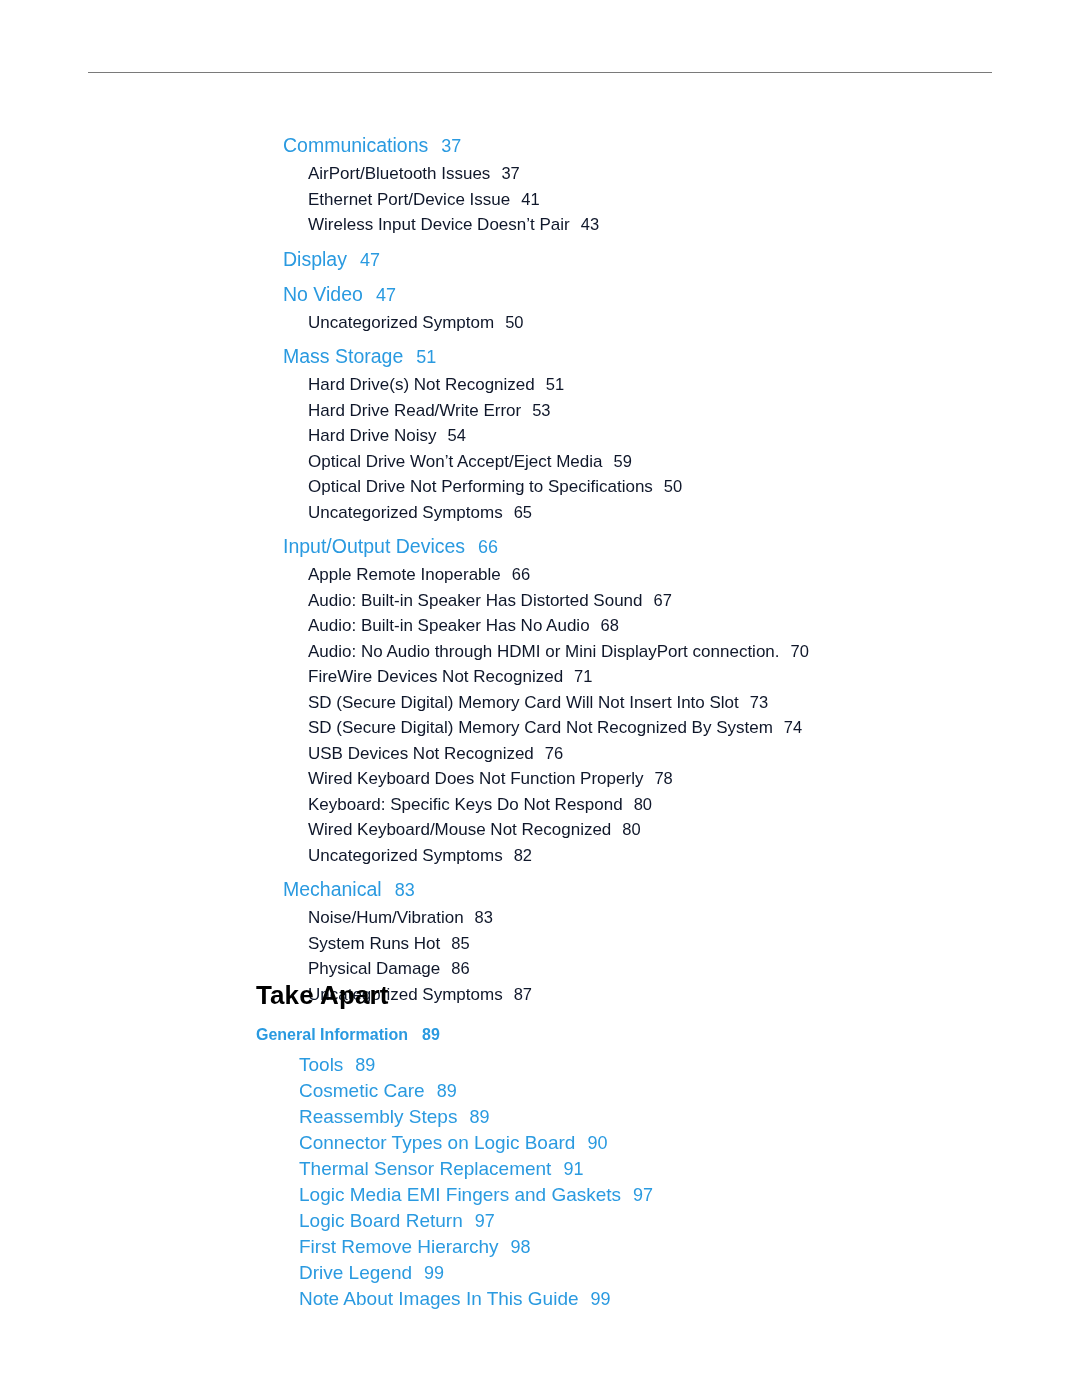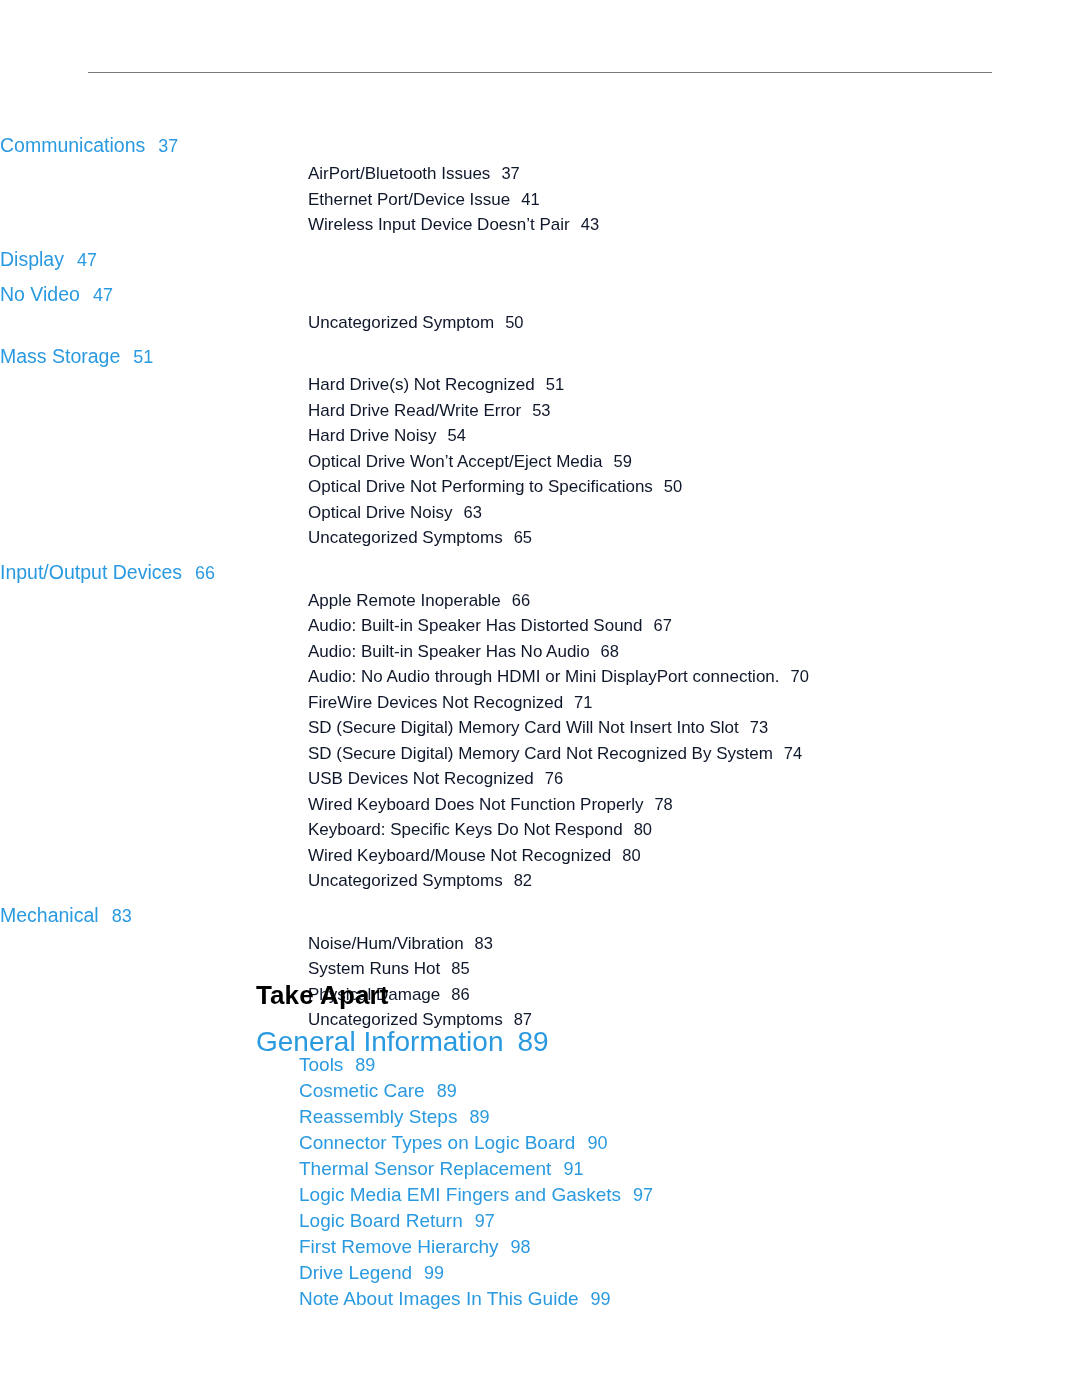--- a/index.html
+++ b/index.html
@@ -40,20 +40,21 @@
     white-space: nowrap;
   }
   .entry .label {
     display: inline-block;
   }
   .entry .page-num {
     display: inline-block;
   }
   
   .lvl1 {
+    padding-left: 283px;
     font-size: 19.5px;
     line-height: 25px;
     color: #2a9ae0;
     margin-top: 9px;
     margin-bottom: 2px;
   }
   .lvl1 .page-num {
     margin-left: 13px;
     font-size: 18px;
   }
@@ -75,22 +76,22 @@
     top: 980px;
     font-size: 26px;
     font-weight: bold;
     color: #000000;
     letter-spacing: 0.1px;
   }
   .chapter-section {
     position: absolute;
     left: 256px;
     top: 1026px;
-    font-size: 28px;
-    font-weight: normal;
+    font-size: 16px;
+    font-weight: bold;
     color: #2a9ae0;
   }
   .chapter-section .page-num {
     margin-left: 14px;
   }
   .takeapart-list {
     position: absolute;
     left: 16px;
     top: 1052px;
     width: 1080px;
@@ -160,24 +161,20 @@
       </div>
       <div class="entry lvl2">
         <span class="label">Optical Drive Won’t Accept/Eject Media</span>
         <span class="page-num">59</span>
       </div>
       <div class="entry lvl2">
         <span class="label">Optical Drive Not Performing to Specifications</span>
         <span class="page-num">50</span>
       </div>
       <div class="entry lvl2">
-        <span class="label">Optical Drive Noisy</span>
-        <span class="page-num">63</span>
-      </div>
-      <div class="entry lvl2">
         <span class="label">Uncategorized Symptoms</span>
         <span class="page-num">65</span>
       </div>
       <div class="entry lvl1">
         <span class="label">Input/Output Devices</span>
         <span class="page-num">66</span>
       </div>
       <div class="entry lvl2">
         <span class="label">Apple Remote Inoperable</span>
         <span class="page-num">66</span>

